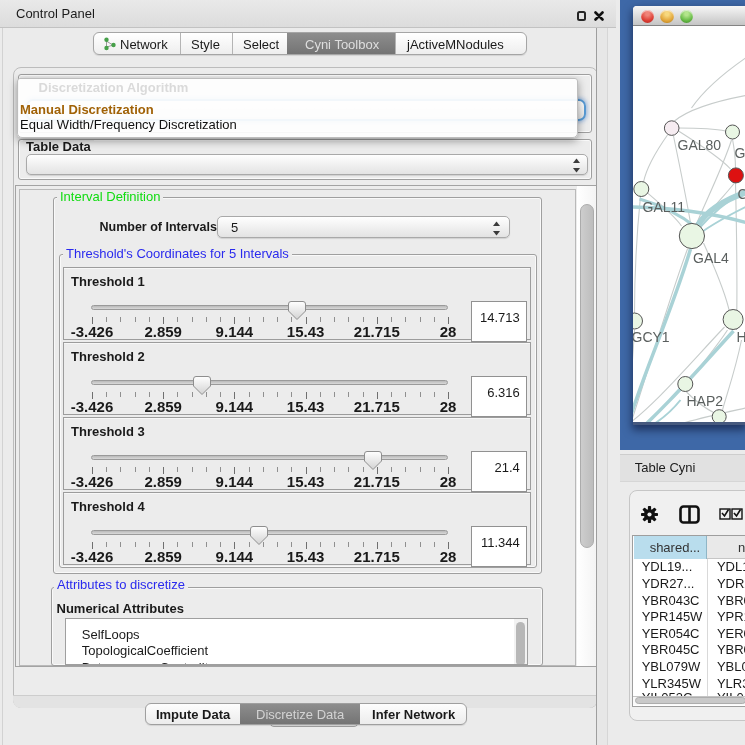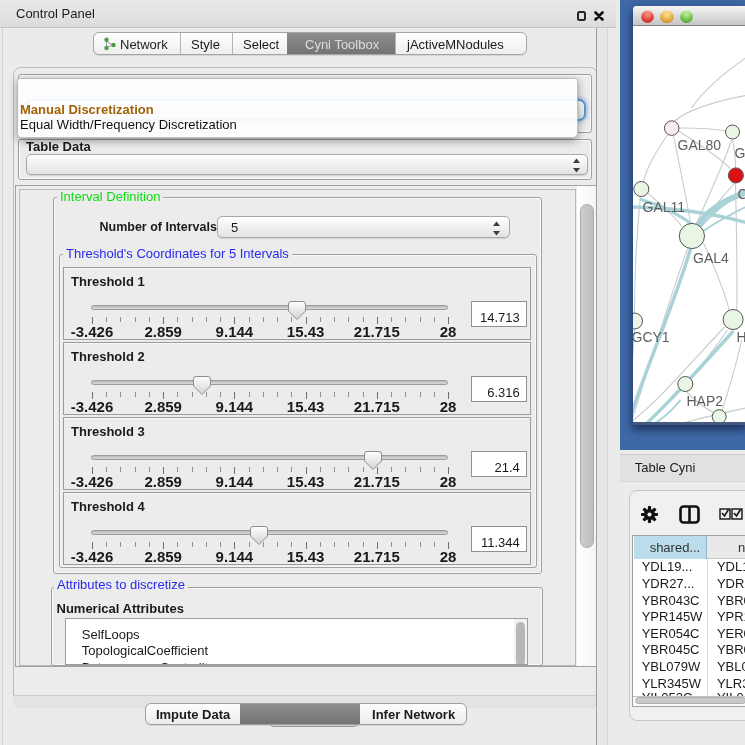--- a/index.html
+++ b/index.html
@@ -8,21 +8,21 @@
 .gtitle{position:absolute;background:#ececec;padding:0 3px;line-height:13px}
 .combo{position:absolute;border:1px solid #a9a9a9;border-radius:5px;background:linear-gradient(#ffffff,#f2f2f2 45%,#e3e3e3);box-shadow:0 1px 1px rgba(0,0,0,0.12)}
 .tpanel{position:absolute;left:63px;width:468px;height:72.4px;border:1px solid #9c9c9c;background:#ececec;box-shadow:inset 0 1px 0 rgba(255,255,255,0.6)}
 .tpanel .ttl{position:absolute;left:7px;top:6px;font-weight:bold}
 .track{position:absolute;left:27px;width:357px;height:5px;border:1px solid #9a9a9a;border-radius:3px;background:linear-gradient(#b9b9b9,#d9d9d9)}
 .ticksMin{position:absolute;left:28px;width:357px;height:5px;background:repeating-linear-gradient(to right,#8f8f8f 0 1px,transparent 1px 14.24px)}
 .ticksMaj{position:absolute;left:28px;width:357px;height:7px;background:repeating-linear-gradient(to right,#6f6f6f 0 1px,transparent 1px 71.2px)}
 .slabels{position:absolute;left:0;top:54.5px;width:468px;height:14px;font-size:15px;font-weight:bold}
 .slabels span{position:absolute;transform:translateX(-50%)}
 .thumb{position:absolute;width:18px;height:19px;transform:translateX(-50%)}
-.vbox{position:absolute;left:407.3px;top:33px;width:55.5px;height:26px;background:#fff;border:1px solid #919191;text-align:right;padding:8px 6px 0 0}
+.vbox{position:absolute;left:407.3px;top:33px;width:55.5px;height:41px;background:#fff;border:1px solid #919191;text-align:right;padding:8px 6px 0 0}
 .row{position:absolute;left:0;width:200px;height:17px}
 </style></head>
 <body>
 
 <div class="abs" style="left:2px;top:0;width:1px;height:745px;background:#d2d2d2;z-index:5"></div>
 <div class="abs" style="left:0;top:0;width:596px;height:745px;background:#ebebeb"></div>
 
 <div class="abs" style="left:0;top:0;width:616px;height:27.5px;background:linear-gradient(#e9e9e9,#dcdcdc);border-bottom:1px solid #c2c2c2;z-index:6"></div>
 <div class="abs" style="left:16px;top:0;height:27px;line-height:27px;color:#1c1c1c;z-index:7">Control Panel</div>
 <div class="abs" style="left:576.8px;top:11.3px;width:9.5px;height:9.5px;border:2px solid #252525;border-radius:2.5px;z-index:7"></div>
@@ -58,20 +58,21 @@
 <div class="abs etched" style="left:17.7px;top:138.8px;width:574px;height:41.5px;border-radius:3px"></div>
 <div class="gtitle" style="left:23px;top:140px;font-weight:bold">Table Data</div>
 <div class="combo" style="left:26px;top:154px;width:562px;height:21px">
   <svg class="abs" style="right:6px;top:3px" width="9" height="15" viewBox="0 0 9 15">
       <path d="M4.5 0.5 L8 5 L1 5 Z" fill="#3b3b3b"></path>
       <path d="M4.5 14.5 L8 10 L1 10 Z" fill="#3b3b3b"></path>
     </svg>
 </div>
 
 <div class="abs" style="left:16.5px;top:78px;width:561.1px;height:59.5px;background:rgba(254,254,254,0.93);border:1px solid #bdbdbd;border-radius:3px 3px 5px 5px;box-shadow:0 3px 9px rgba(0,0,0,0.38)">
+  <div class="abs" style="left:21px;top:1px;font-weight:bold;color:#dadada">Discretization Algorithm</div>
   <div class="abs" style="left:2.5px;top:22.5px;font-weight:bold;color:#a16207">Manual Discretization</div>
   <div class="abs" style="left:2.5px;top:38px;color:#111">Equal Width/Frequency Discretization</div>
 </div>
 
 <div class="abs" style="left:15px;top:185px;width:581.5px;height:482px;border:1px solid #a3a3a3;background:#ececec"></div>
 
 <div class="abs" style="left:577px;top:186px;width:19px;height:480px;background:linear-gradient(to right,#ffffff,#f4f4f4)"></div>
 <div class="abs" style="left:579.5px;top:204px;width:14px;height:344px;background:linear-gradient(to right,#cdcdcd,#bdbdbd);border:1px solid #ababab;border-radius:7px"></div>
 
 <div class="abs" style="left:19px;top:189px;width:557.3px;height:477px;border:1px solid #b9b9b9;background:#ececec"></div>
@@ -197,20 +198,21 @@
   <div class="abs" style="left:16px;top:41px">BetweennessCentrality</div>
   <div class="abs" style="right:0;top:0;width:13px;height:100%;background:#f2f2f2"></div>
   <div class="abs" style="right:2px;top:3px;width:9px;height:44px;background:#b7b7b7;border-radius:5px"></div>
 </div>
 
 <div class="abs" style="left:268.6px;top:709px;width:90px;height:17.5px;border:1px solid #9d9d9d;border-radius:5px;background:linear-gradient(#ffffff,#e2e2e2);text-align:right;line-height:16px">Apply</div>
 
 <div class="abs" style="left:144.6px;top:702.6px;width:322px;height:22px;border:1px solid #9f9f9f;border-radius:6px;background:linear-gradient(#fdfdfd,#ececec);box-shadow:0 1px 1px rgba(0,0,0,0.1);overflow:hidden">
   <div class="abs" style="left:94.9px;top:0;width:119.5px;height:100%;background:linear-gradient(#8d8d8d,#747474)"></div>
   <div class="abs" style="left:0;top:0;width:95px;height:100%;text-align:center;line-height:21px;font-weight:bold">Impute Data</div>
+  <div class="abs" style="left:95px;top:0;width:119px;height:100%;text-align:center;line-height:21px;color:#d3d3d3">Discretize Data</div>
   <div class="abs" style="left:214px;top:0;width:108px;height:100%;text-align:center;line-height:21px;font-weight:bold">Infer Network</div>
 </div>
 
 <div class="abs" style="left:596px;top:28px;width:1px;height:717px;background:#9e9e9e"></div>
 <div class="abs" style="left:597px;top:28px;width:11px;height:717px;background:#e7e7e7;border-right:1px solid #d6d6d6"></div>
 <svg class="abs" style="left:614.5px;top:368px" width="6" height="7" viewBox="0 0 6 7">
     <path d="M0.5 3.5 L5.5 0.8 L5.5 6.2 Z" fill="#5f5f5f"></path>
   </svg>
 
 <div class="abs" style="left:608px;top:0;width:137px;height:745px;background:#ebebeb"></div>

